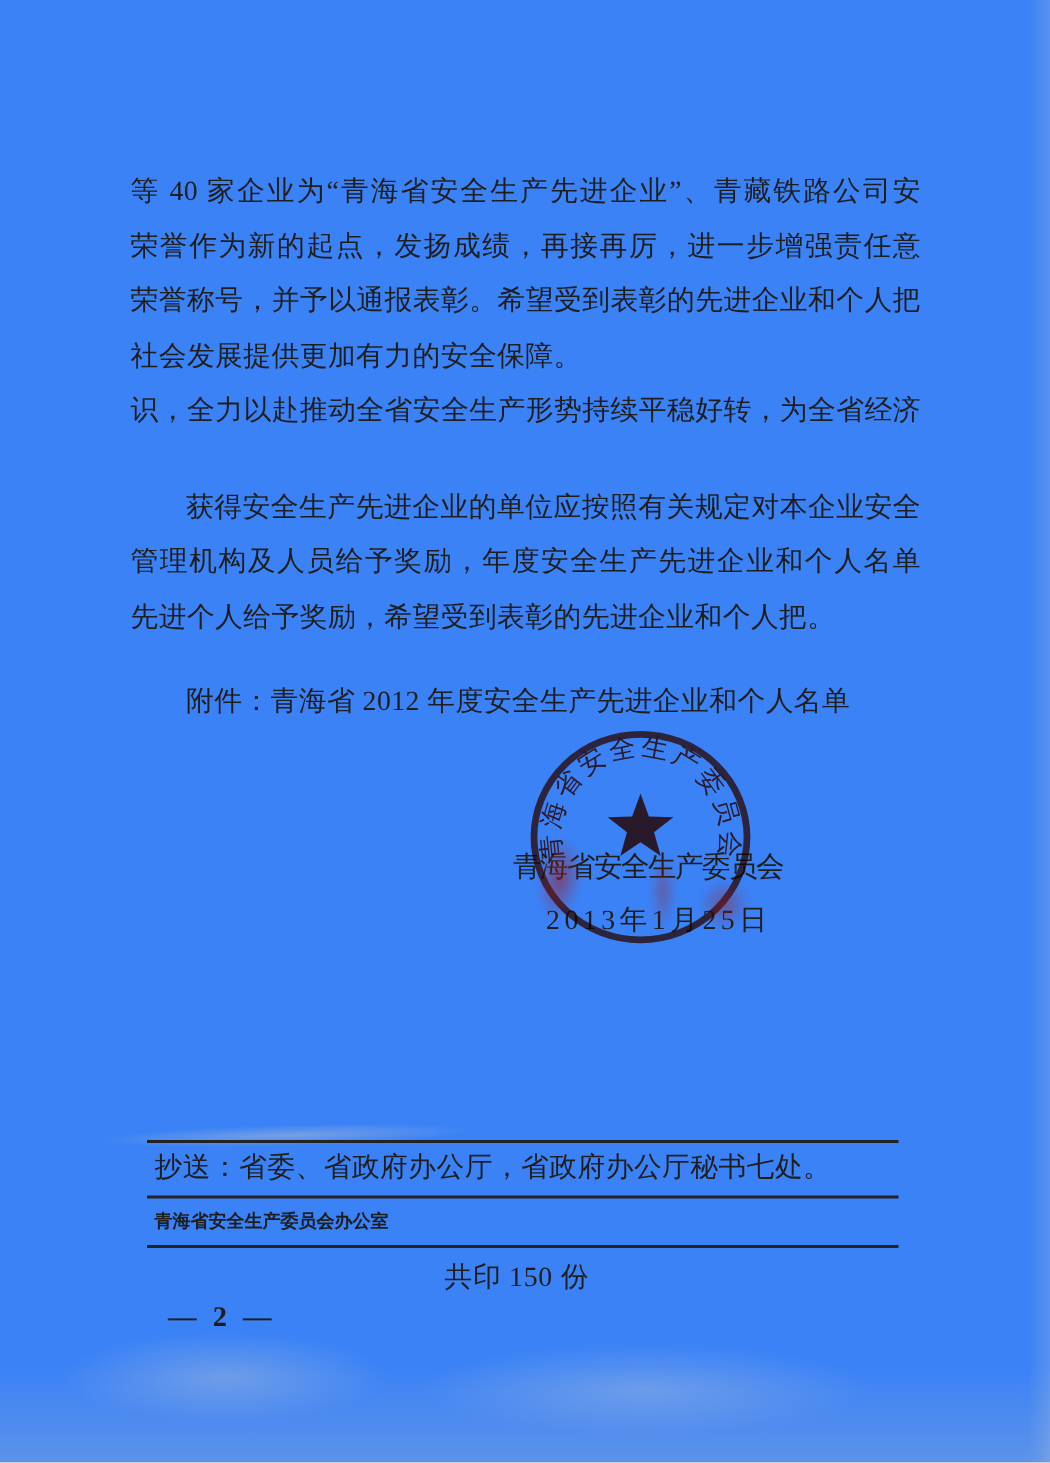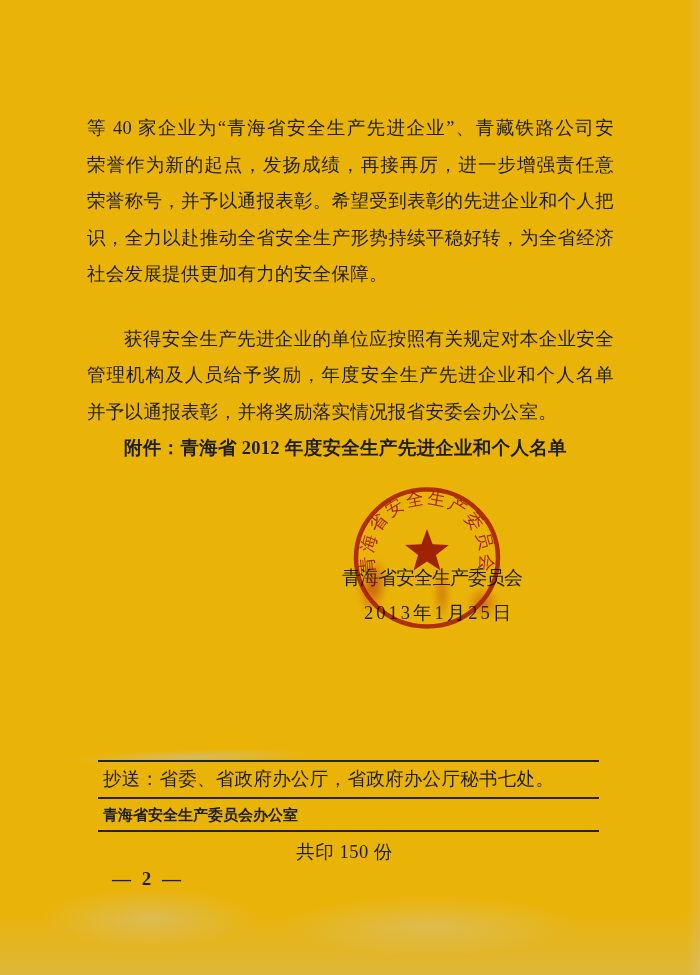--- a/index.html
+++ b/index.html
@@ -1,50 +1,50 @@
 <!DOCTYPE html>
 <html lang="zh"><head>
 <meta charset="utf-8">
 <style>
   html,body { margin:0; padding:0; background:#ffffff; }
   .page {
     position:relative; width:700px; height:975px;
-    background:#eab308; overflow:hidden;
+    background:#3b82f6; overflow:hidden;
     font-family:"Liberation Serif","DejaVu Serif",serif;
     color:#1e1e1e;
   }
   
   .doc-body { position:absolute; left:87px; top:110px; width:527px; font-size:18.5px; }
   .b-line {
     line-height:36.5px; height:36.5px; overflow:hidden;
     text-align:justify; text-align-last:justify; letter-spacing:.3px;
   }
   .b-line.para-end { text-align:left; text-align-last:left; }
   .b-line.indent { text-indent:2em;margin-top:28px; }
-  .attachment { line-height:37px; text-indent:2em; letter-spacing:.3px;font-weight:bold; }
+  .attachment { margin-top:20px; line-height:37px; text-indent:2em; letter-spacing:.3px; }
 
   
   .sign-name { position:absolute; left:342px; top:565px; font-size:19px; letter-spacing:-1px; z-index:1; }
   .sign-date { position:absolute; left:364px; top:600px; font-size:18.5px; letter-spacing:3px; z-index:1; }
   .seal-svg  { position:absolute; left:351px; top:486px; z-index:2; mix-blend-mode:multiply; opacity:.92; }
   .smudge { position:absolute; z-index:2; pointer-events:none; filter:blur(2px); }
   .smudge.s1 { left:358px; top:558px; width:30px; height:56px;
     background:radial-gradient(ellipse at center, rgba(168,22,16,.55) 0%, rgba(168,22,16,0) 70%); transform:rotate(8deg); }
   .smudge.s2 { left:433px; top:568px; width:18px; height:52px;
     background:radial-gradient(ellipse at center, rgba(168,22,16,.35) 0%, rgba(168,22,16,0) 70%); }
   .smudge.s3 { left:466px; top:586px; width:34px; height:34px;
     background:radial-gradient(ellipse at center, rgba(168,22,16,.40) 0%, rgba(168,22,16,0) 70%); }
 
   
   .footer { position:absolute; left:98px; top:760px; width:501px; font-size:18.5px; }
   .f-rule { border-top:2.5px solid #232323; height:0; }
   .f-cc { line-height:35px; height:35px; padding-left:5px; letter-spacing:.3px; }
   .f-row { display:flex; justify-content:space-between; align-items:center;
            line-height:31px; height:31px; padding:0 5px; font-weight:bold;
-           font-family:"Liberation Sans","DejaVu Sans",sans-serif; font-size:15px; }
+           font-family:"Liberation Sans","DejaVu Sans",sans-serif; font-size:12px; }
   .f-copies { text-align:center; line-height:40px; height:40px; padding-right:8px; letter-spacing:.5px; }
   .page-num { position:absolute; left:112px; top:868px; font-size:19px; font-weight:bold; letter-spacing:3px; }
 
   
   .artifact { position:absolute; pointer-events:none; z-index:0; }
   .a-bottom { left:0; right:0; bottom:0; height:64px;
     background:linear-gradient(180deg, rgba(188,194,200,0) 0%, rgba(188,194,200,.26) 100%); }
   .a-blob1 { left:40px; top:888px; width:220px; height:60px;
     background:radial-gradient(ellipse at center, rgba(198,204,210,.35) 0%, rgba(198,204,210,0) 70%); }
   .a-blob2 { left:280px; top:895px; width:300px; height:62px;
@@ -62,25 +62,25 @@
   <div class="artifact a-bottom"></div>
   <div class="artifact a-blob1"></div>
   <div class="artifact a-blob2"></div>
   <div class="artifact a-streak"></div>
   <div class="artifact a-right"></div>
 
   <div class="doc-body">
     <div class="b-line">等 40 家企业为“青海省安全生产先进企业”、青藏铁路公司安</div>
     <div class="b-line">荣誉作为新的起点，发扬成绩，再接再厉，进一步增强责任意</div>
     <div class="b-line">荣誉称号，并予以通报表彰。希望受到表彰的先进企业和个人把</div>
+    <div class="b-line para-end">社会发展提供更加有力的安全保障。</div>
     <div class="b-line">识，全力以赴推动全省安全生产形势持续平稳好转，为全省经济</div>
-    <div class="b-line para-end">社会发展提供更加有力的安全保障。</div>
     <div class="b-line indent">获得安全生产先进企业的单位应按照有关规定对本企业安全</div>
     <div class="b-line">管理机构及人员给予奖励，年度安全生产先进企业和个人名单</div>
-    <div class="b-line para-end">并予以通报表彰，并将奖励落实情况报省安委会办公室。</div>
+    <div class="b-line para-end">先进个人给予奖励，希望受到表彰的先进企业和个人把。</div>
     <div class="attachment">附件：青海省 2012 年度安全生产先进企业和个人名单</div>
   </div>
 
   <div class="sign-name">青海省安全生产委员会</div>
   <div class="sign-date">2013年1月25日</div>
 
   <svg class="seal-svg" width="153" height="146" viewBox="0 0 153 146">
     <ellipse cx="76" cy="72" rx="71" ry="68.5" fill="none" stroke-width="4.5" opacity="0.9" stroke="#b01d17"></ellipse>
     <path id="sealArc" d="M 25.3 90.5 A 54 54 0 1 1 126.7 90.5" fill="none"></path>
     <text font-size="17.5" letter-spacing="2.5" opacity="0.95" fill="#a8150f">

